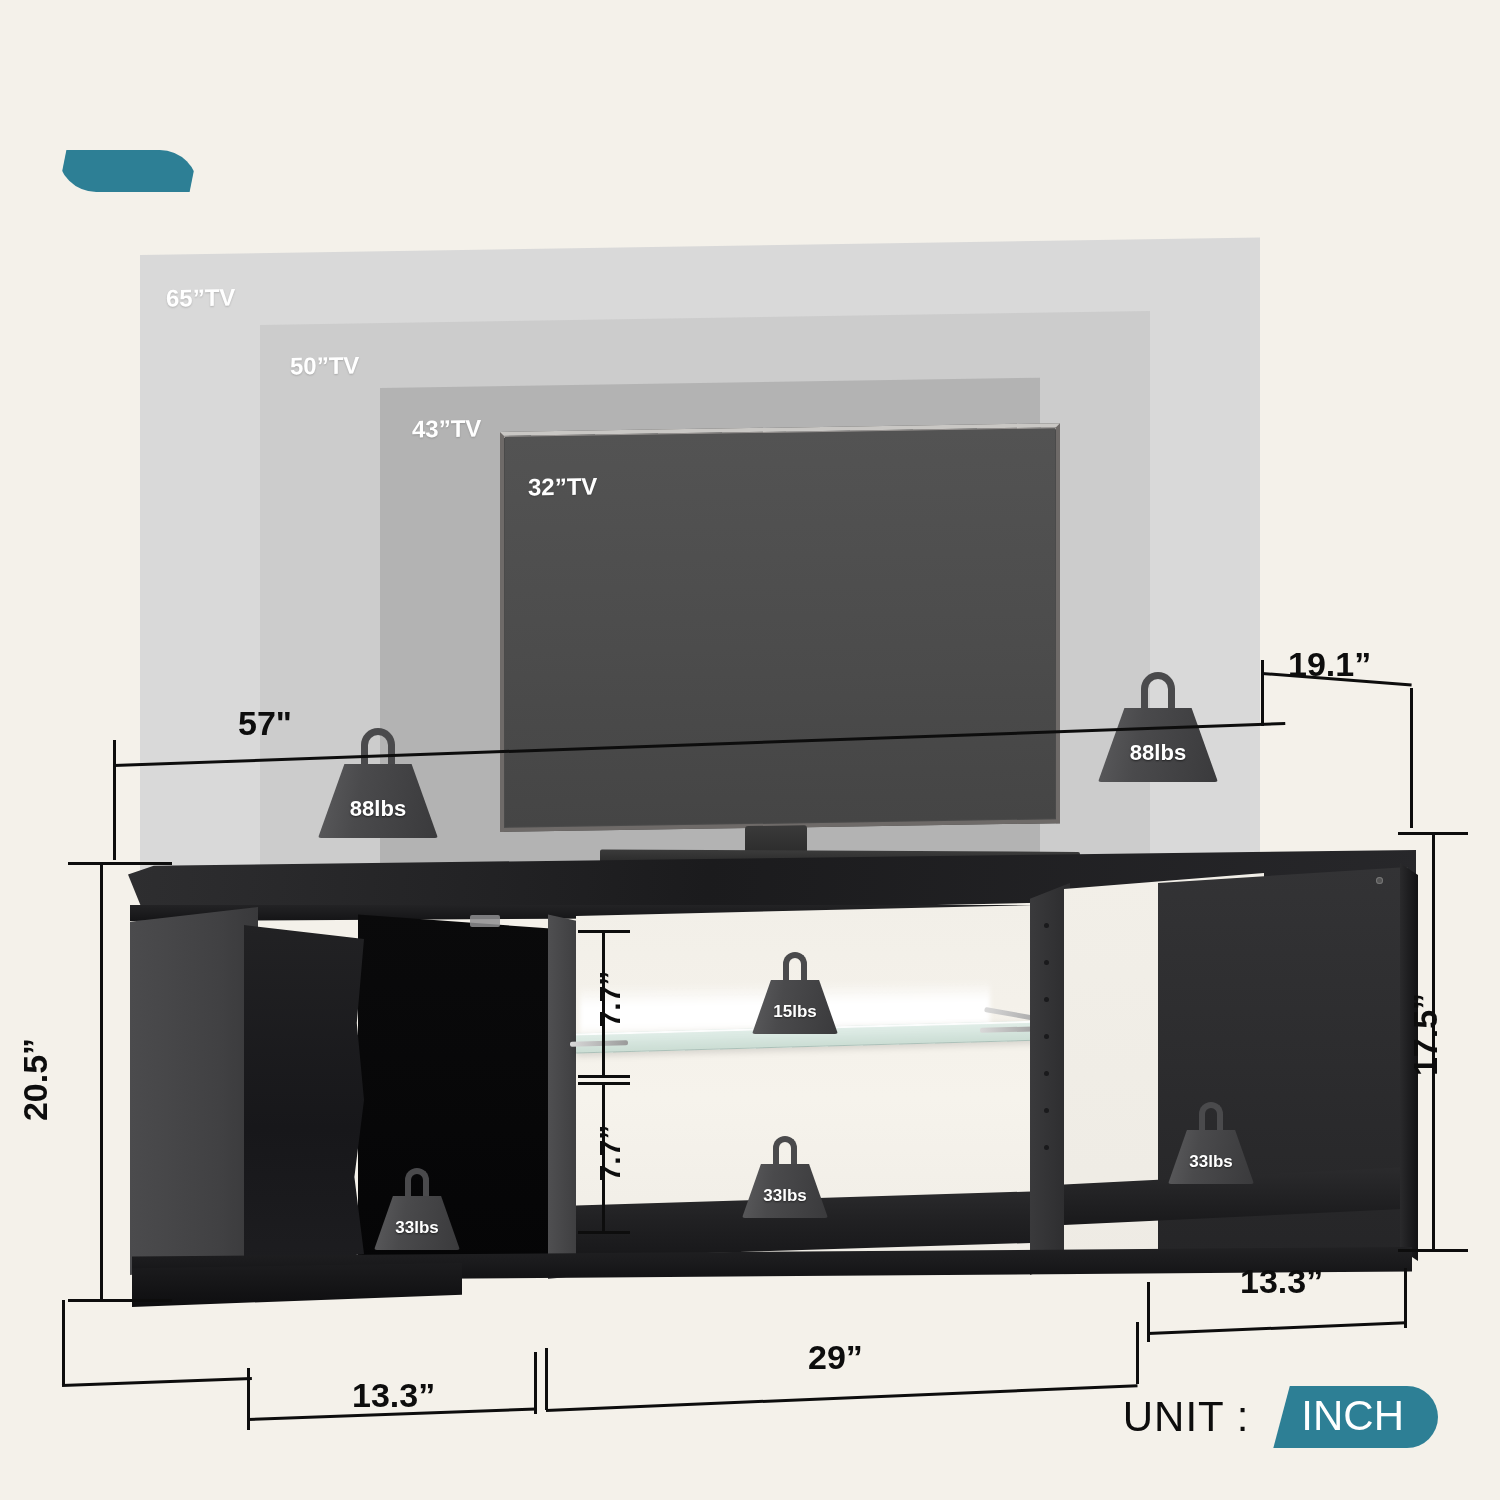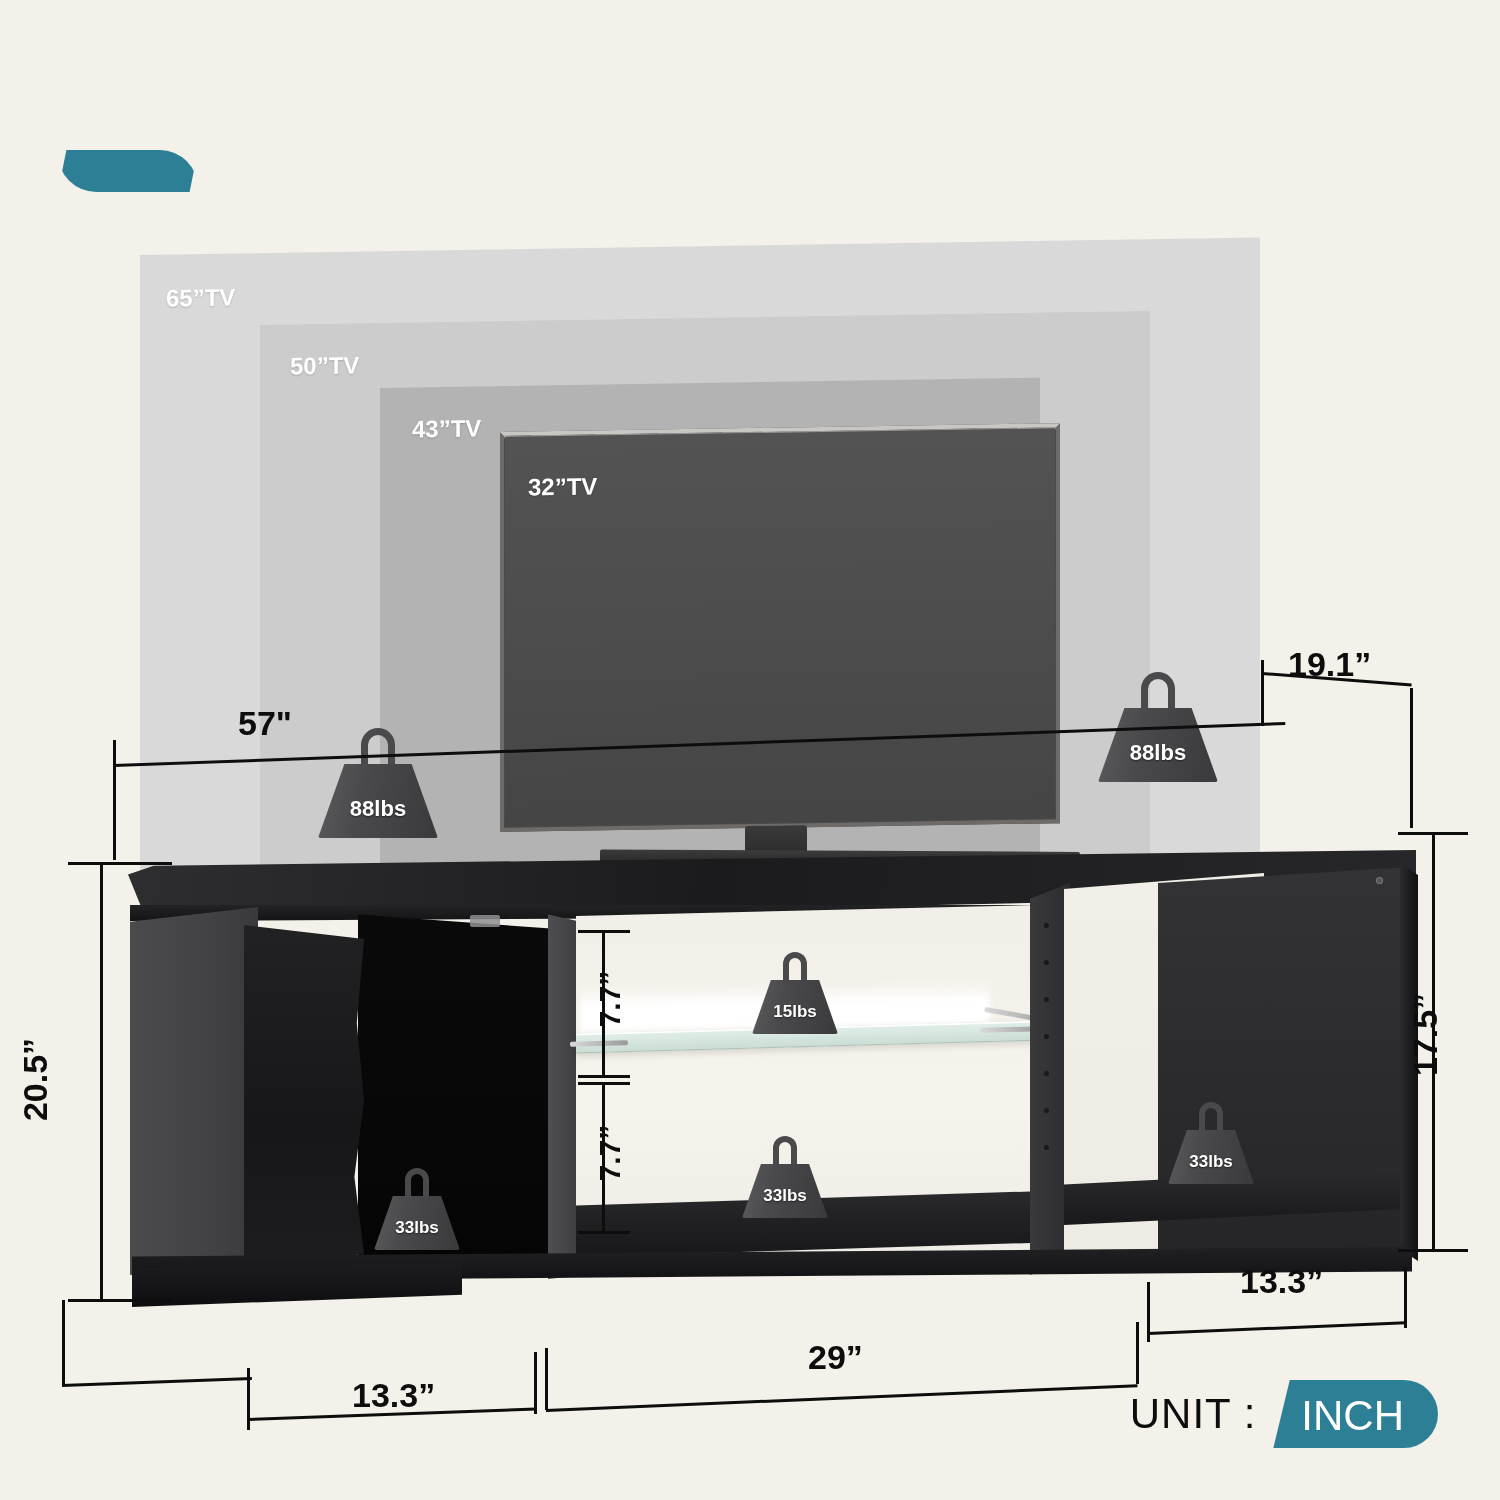--- a/index.html
+++ b/index.html
@@ -303,26 +303,26 @@
   #dimbr-t2{ left:1404px; top:1268px; height:60px; }
   #dimbr-lbl{ left:1240px; top:1262px; }
 
   
   #ext-left{ left:62px; top:1300px; width:3px; height:86px; }
   #ext-left2{ left:62px; top:1384px; width:190px; height:3px; transform:rotate(-2.1deg); transform-origin:left center; }
 
   
   .unit-wrap{
     position:absolute; right:62px; bottom:52px;
-    display:flex; align-items:center; gap:17px;
+    display:flex; align-items:center; gap:24px;
   }
   .unit-text{ font-size:42px; color:#0d0d0d; letter-spacing:1px; }
   .unit-pill{
     background:#2d7f95; color:#fff; font-size:42px;
-    padding:12px 34px 8px 28px;
+    padding:6px 34px 8px 28px;
     border-radius:0 30px 30px 0;
     clip-path: polygon(10% 0, 100% 0, 100% 100%, 0 100%);
     border-top-right-radius:34px;
     border-bottom-right-radius:34px;
   }
 </style>
 </head>
 <body>
 
 <div id="stage">

